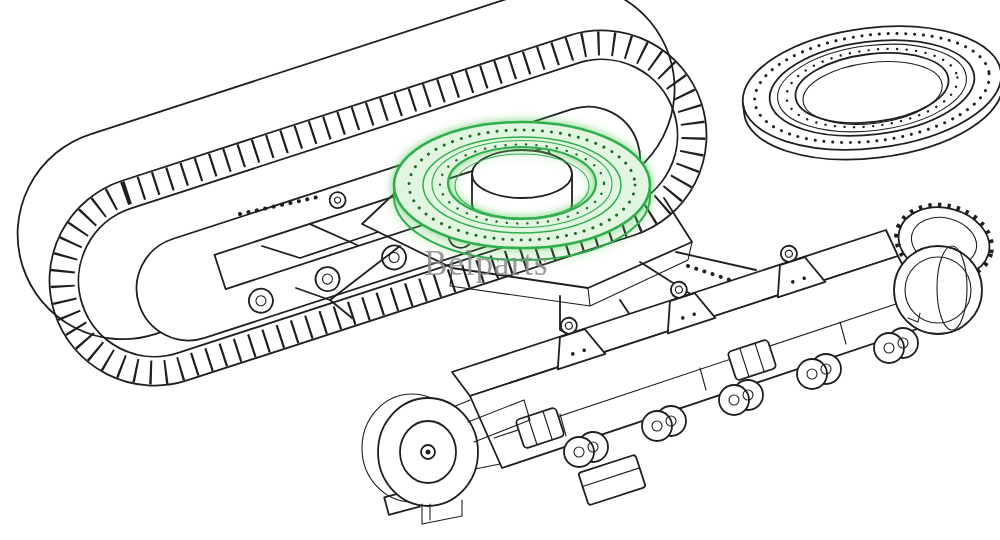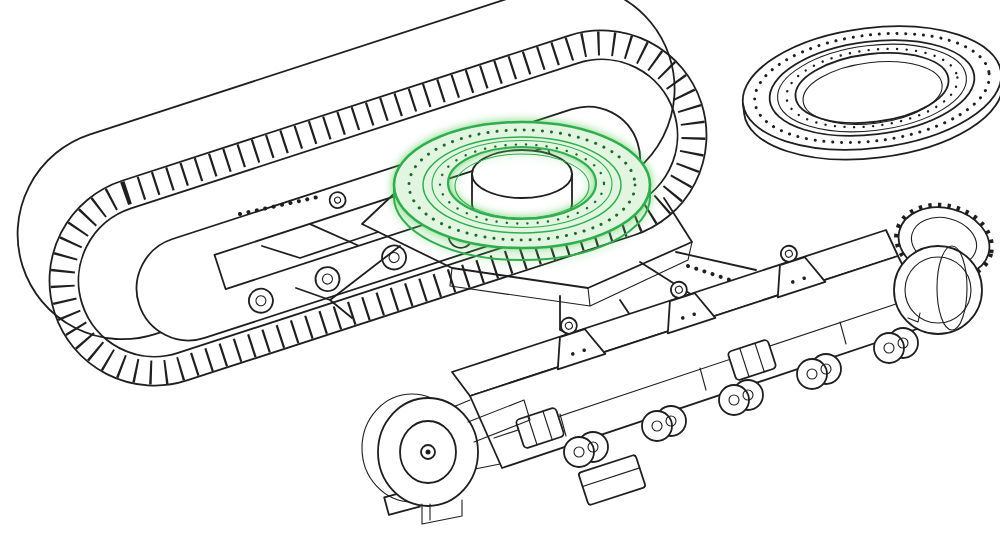--- a/index.html
+++ b/index.html
@@ -177,13 +177,14 @@
     <path class="ln" stroke-width="1.8" d="M -130,0 L -130,10 M 130,0 L 130,10 M -130,10 A 130,60 0 0 0 130,10"></path>
     <ellipse rx="118" ry="53" fill="none" stroke="#1f1f1f" stroke-width="3" stroke-dasharray="0.1 8.7" stroke-linecap="round"></ellipse>
     <ellipse class="ln" rx="103" ry="46.5" stroke-width="1.5"></ellipse>
     <ellipse class="ln thin" rx="95" ry="42.5"></ellipse>
     <ellipse rx="86" ry="38" fill="none" stroke="#1f1f1f" stroke-width="2.4" stroke-dasharray="0.1 9.4" stroke-linecap="round"></ellipse>
     <ellipse class="ln" rx="77" ry="34" stroke-width="1.8"></ellipse>
     <ellipse class="ln thin" cy="5" rx="70" ry="30.5"></ellipse>
   </g>
 </svg>
 
+<div class="watermark">Belparts</div>
 </div>
 
 </body></html>

